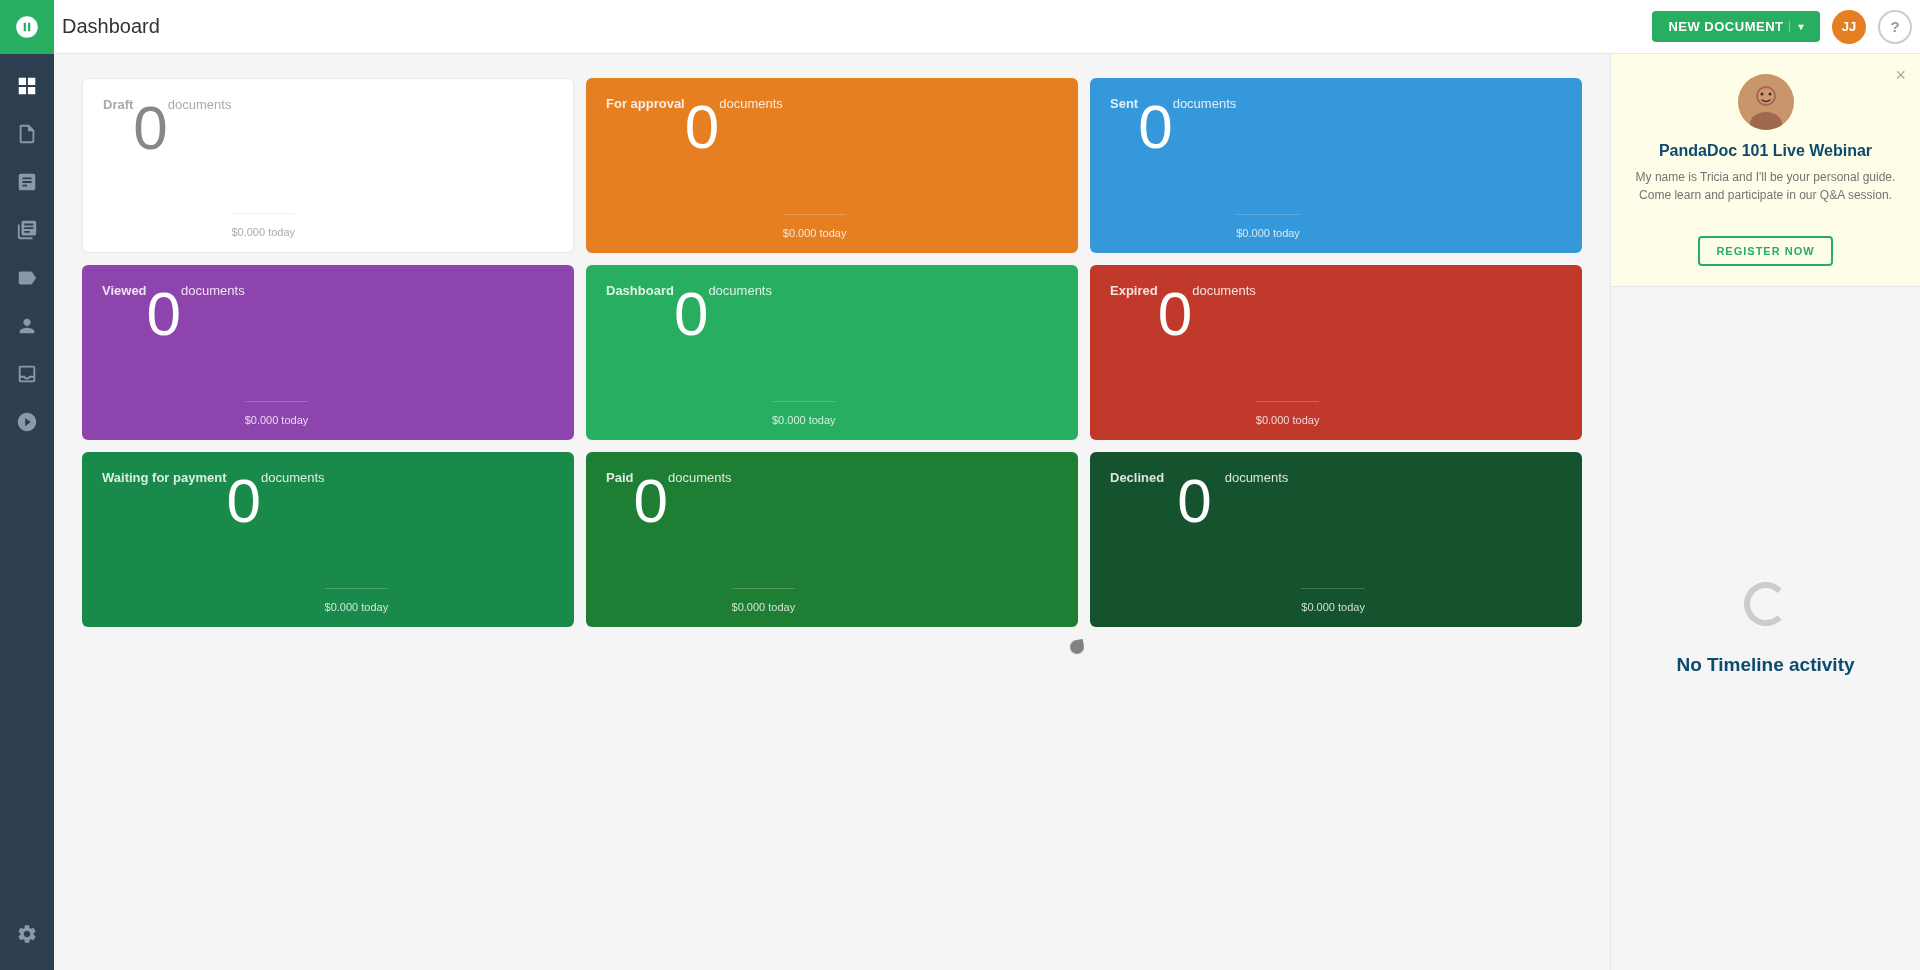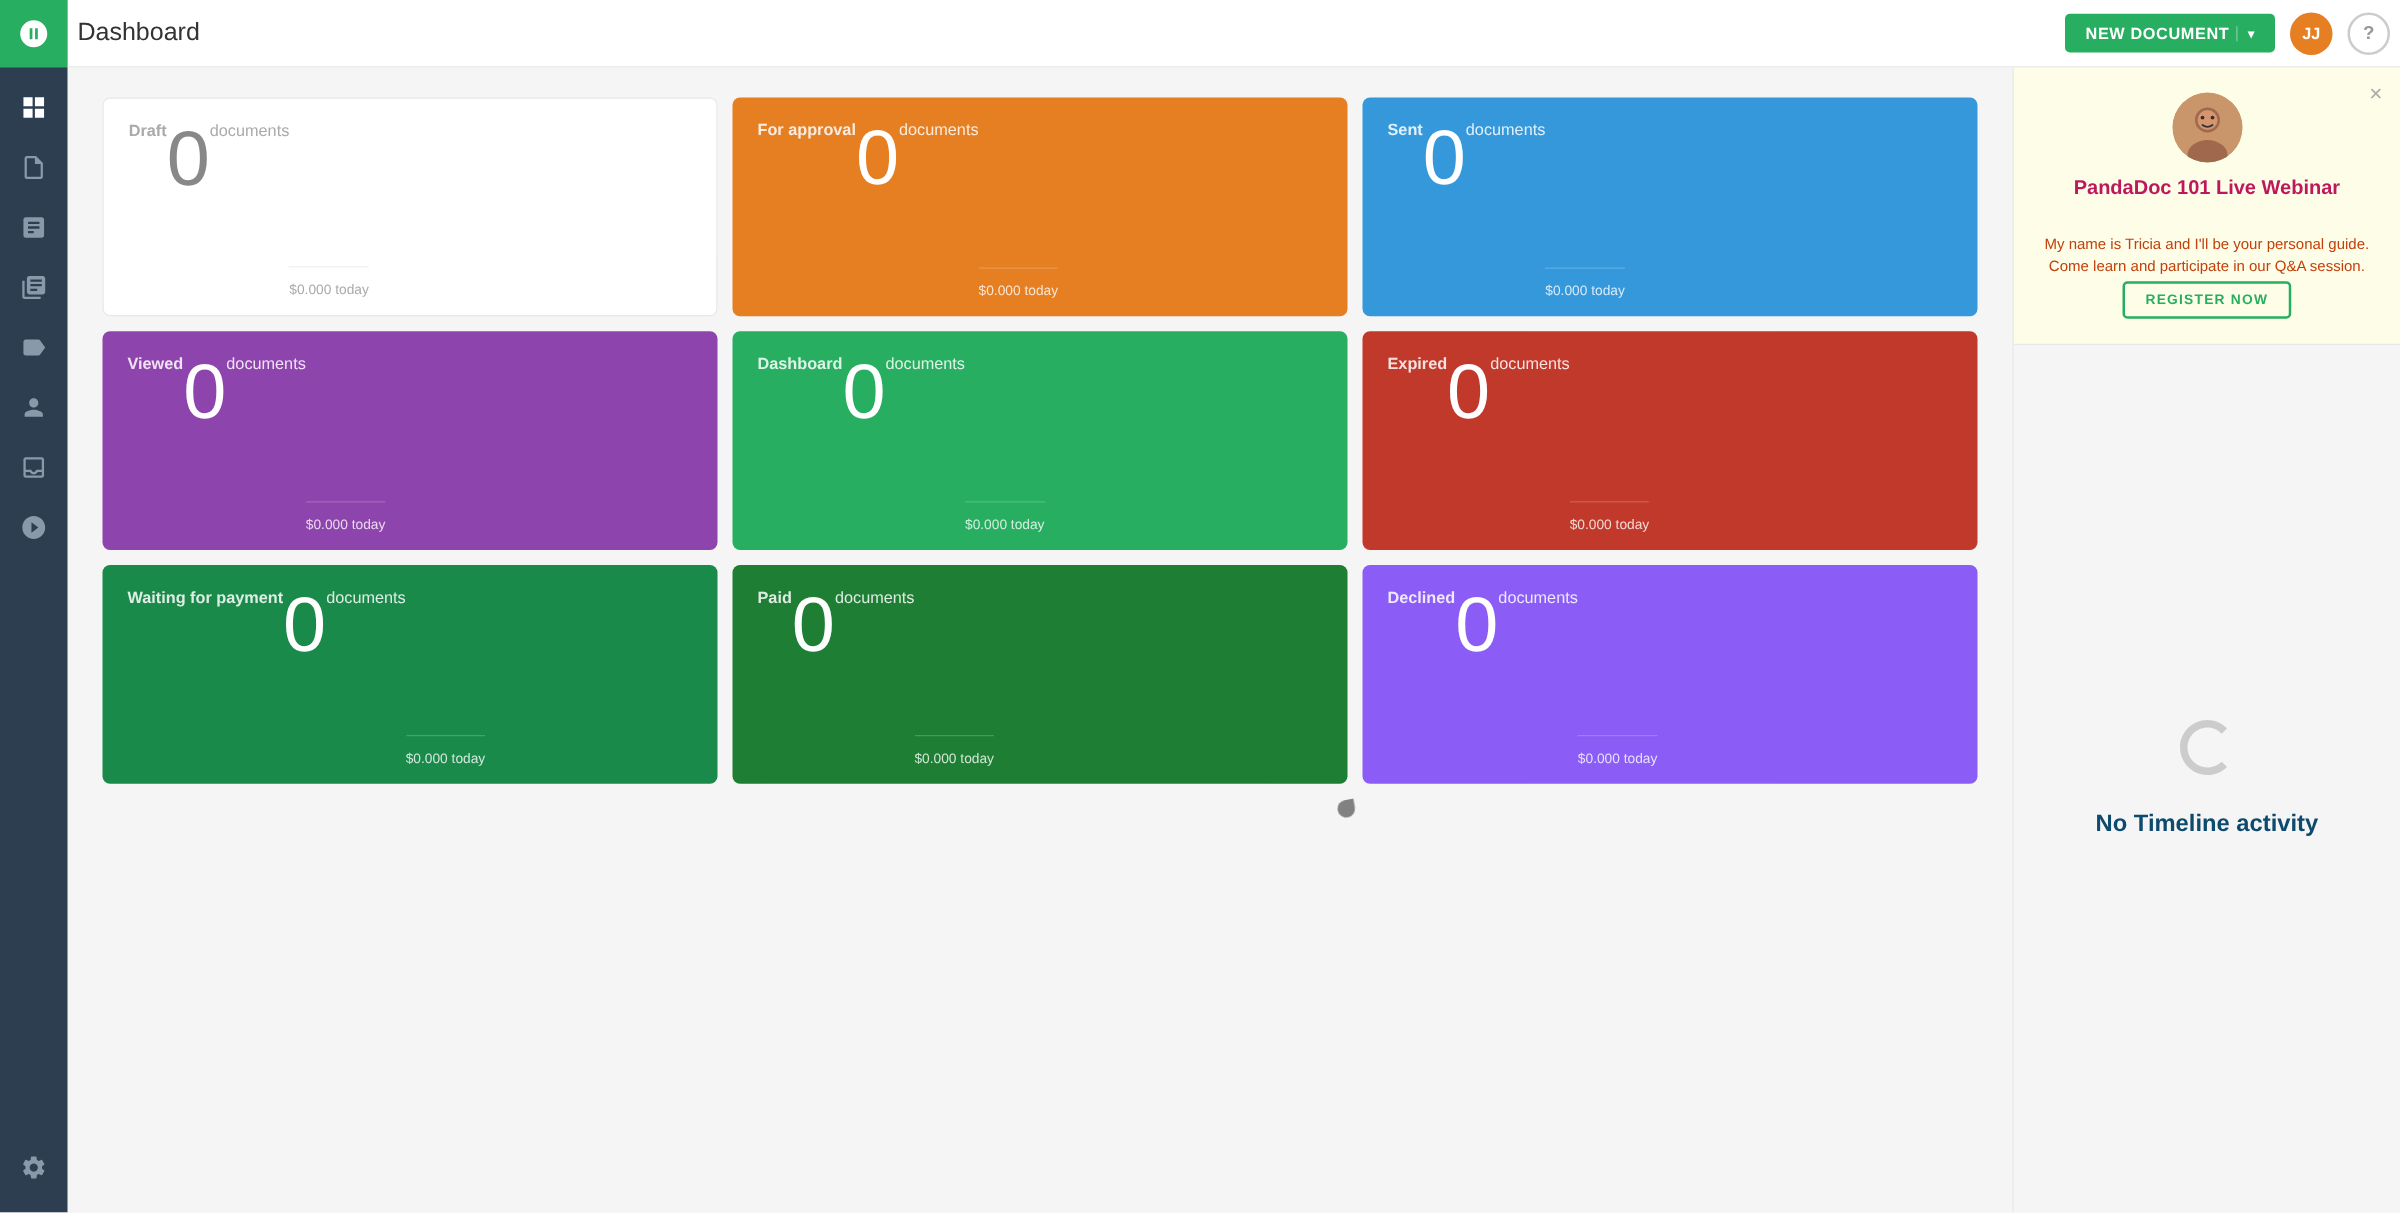--- a/index.html
+++ b/index.html
@@ -166,21 +166,21 @@
       min-height: 175px;
     }
     .stat-card.white { background: #fff; border: 1px solid #e8e8e8; }
     .stat-card.orange { background: #e67e22; }
     .stat-card.blue { background: #3498db; }
     .stat-card.purple { background: #8e44ad; }
     .stat-card.green { background: #27ae60; }
     .stat-card.red { background: #c0392b; }
     .stat-card.dark-green { background: #1a8a4a; }
     .stat-card.dark-green2 { background: #1e7e34; }
-    .stat-card.dark-red { background: #8b5cf6; }
+    .stat-card.dark-red { background: #14532d; gap: 13px; }
 
     .card-title {
       font-size: 13px;
       font-weight: 600;
       margin-bottom: 8px;
     }
     .stat-card.white .card-title { color: #aaa; }
     .stat-card:not(.white) .card-title { color: rgba(255,255,255,0.85); }
 
     .card-count {
@@ -238,28 +238,28 @@
       width: 56px; height: 56px;
       border-radius: 50%;
       background: #c8a882;
       margin: 0 auto 12px;
       overflow: hidden;
       display: flex; align-items: center; justify-content: center;
     }
     .webinar-title {
       font-size: 16px;
       font-weight: 700;
-      color: #be185d;
-      margin-bottom: 26px;
+      color: #0c4a6e;
+      margin-bottom: 8px;
     }
     .webinar-desc {
       font-size: 12px;
-      color: #c2410c;
+      color: #737373;
       line-height: 1.5;
-      margin-bottom: 3px;
+      margin-bottom: 32px;
     }
     .register-btn {
       border: 2px solid #27ae60;
       background: transparent;
       color: #27ae60;
       font-size: 11px;
       font-weight: 700;
       letter-spacing: 1px;
       padding: 7px 16px;
       border-radius: 4px;

